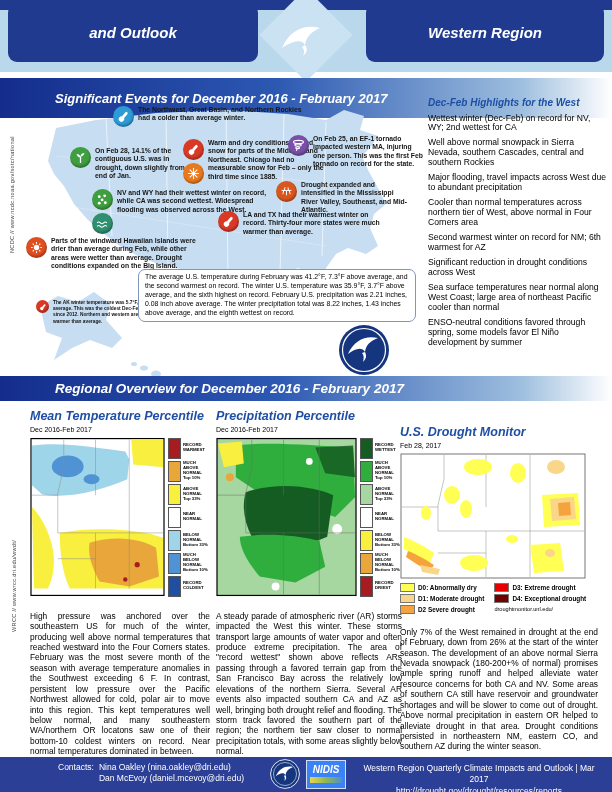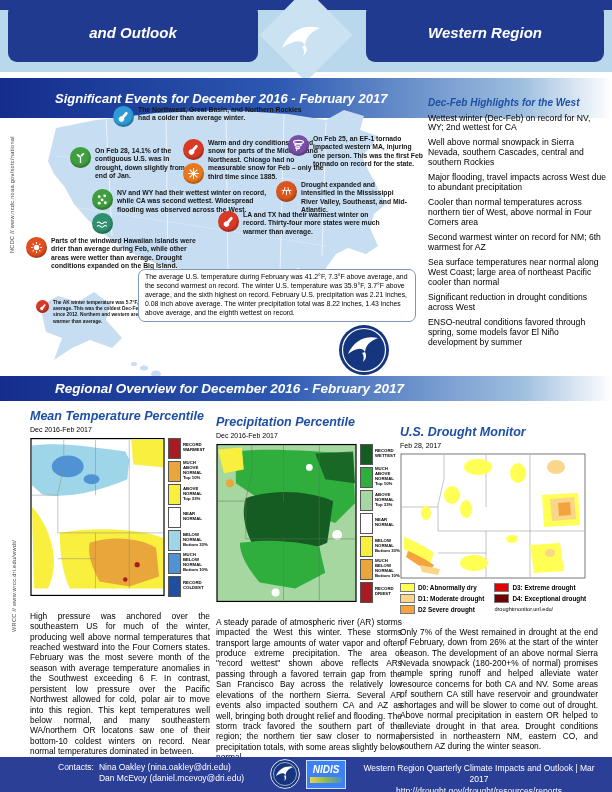--- a/index.html
+++ b/index.html
@@ -44,21 +44,21 @@
   .noaa-logo{position:absolute;left:338px;top:324px;width:52px;height:52px;}
 
   
   .sidebar{position:absolute;left:428px;top:97px;width:180px;}
   .sb-title{color:#1e4fa4;font-size:10px;font-weight:bold;font-style:italic;line-height:1.15;margin-bottom:5px;}
   .sb-item{font-size:8.6px;line-height:1.16;margin-bottom:5px;}
 
   
   .col{position:absolute;top:410px;}
   .col1{left:30px;width:180px;}
-  .col2{left:216px;width:186px;margin-top:6px;}
+  .col2{left:216px;width:186px;}
   .col3{left:400px;width:198px;margin-top:16px;}
   .col-title{color:#1e4fa4;font-size:12.5px;font-weight:bold;font-style:italic;line-height:1.1;}
   .col-sub{font-size:7px;margin-top:2px;}
   .mapblock{margin-top:4px;height:166px;display:flex;gap:3px;}
   .legend{display:flex;flex-direction:column;gap:2px;padding-top:1px;}
   .leg-item{display:flex;gap:2px;}
   .leg-sw{width:11px;height:19px;border:.5px solid #555;flex:0 0 auto;}
   .leg-lab{font-size:4.3px;font-weight:bold;line-height:1.15;width:27px;display:flex;align-items:center;}
   .t0{background:#a61c20}.t1{background:#e9a63b}.t2{background:#f8ef3e}.t3{background:#ffffff}
   .t4{background:#9fd5e8}.t5{background:#4f93d4}.t6{background:#1f4f9e}
@@ -265,22 +265,22 @@
     <path d="M27,28 C29,32 28,35 25,38 C26,34 26,31 24,29 Z" fill="#fff"></path>
   </svg>
 
   <div class="sidebar">
     <div class="sb-title">Dec-Feb Highlights for the West</div>
     <div class="sb-item">Wettest winter (Dec-Feb) on record for NV, WY; 2nd wettest for CA</div>
     <div class="sb-item">Well above normal snowpack in Sierra Nevada, southern Cascades, central and southern Rockies</div>
     <div class="sb-item">Major flooding, travel impacts across West due to abundant precipitation</div>
     <div class="sb-item">Cooler than normal temperatures across northern tier of West, above normal in Four Corners area</div>
     <div class="sb-item">Second warmest winter on record for NM; 6th warmest for AZ</div>
+    <div class="sb-item">Significant reduction in drought conditions across West</div>
     <div class="sb-item">Sea surface temperatures near normal along West Coast; large area of northeast Pacific cooler than normal</div>
-    <div class="sb-item">Significant reduction in drought conditions across West</div>
     <div class="sb-item">ENSO-neutral conditions favored through spring, some models favor El Niño development by summer</div>
   </div>
 
   <div class="banner banner2">
     <span>Regional Overview for December 2016 - February 2017</span>
   </div>
 
   <div class="vtext" style="left:11px;top:632px;">WRCC // www.wrcc.dri.edu/wwdt/</div>
 
   <div class="col col1">

